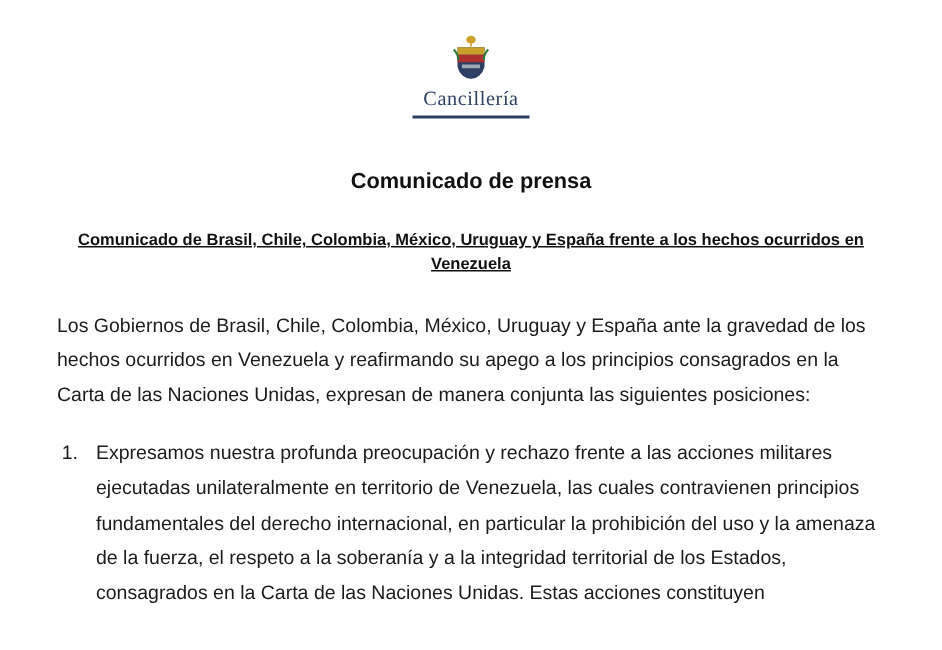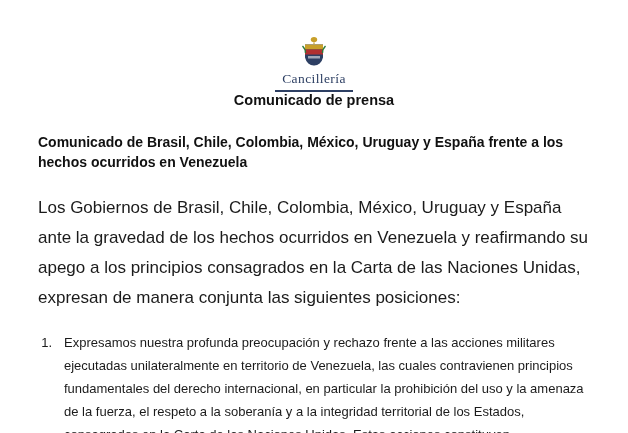--- a/index.html
+++ b/index.html
@@ -12,21 +12,21 @@
     height: 433px;
     overflow: hidden;
     font-family: "Liberation Sans", sans-serif;
     color: #1a1a1a;
   }
   .page {
     position: relative;
     width: 628px;
     height: 433px;
     box-sizing: border-box;
-    padding: 13px 38px;
+    padding: 0 38px;
     background: #ffffff;
   }
   
   .letterhead {
     padding-top: 22px;
     display: flex;
     flex-direction: column;
     align-items: center;
     justify-content: flex-start;
   }
@@ -44,44 +44,46 @@
     font-family: "Liberation Serif", serif;
   }
   .brand-rule {
     margin-top: 3px;
     width: 78px;
     height: 2px;
     background: #2d3f63;
   }
   
   .doc-kicker {
+    margin-top: 34px;
     text-align: center;
     font-size: 14.5px;
     font-weight: bold;
     color: #111111;
   }
   .doc-title {
     margin-top: 24px;
-    font-size: 14px;
+    font-size: 11px;
     font-weight: bold;
     line-height: 1.45;
     color: #111111;
-    text-align: left;
+    text-align: center;
+    text-decoration: underline;
   }
   .doc-date {
     margin-top: 22px;
     text-align: right;
     font-size: 13.5px;
     font-weight: bold;
     color: #111111;
   }
   
   .doc-lead {
     margin-top: 20px;
-    font-size: 17px;
+    font-size: 13px;
     line-height: 1.78;
     color: #1b1b1b;
     text-align: left;
   }
   .doc-list {
     margin: 16px 0 0 0;
     padding: 0;
     list-style: none;
   }
   .doc-list-item {

